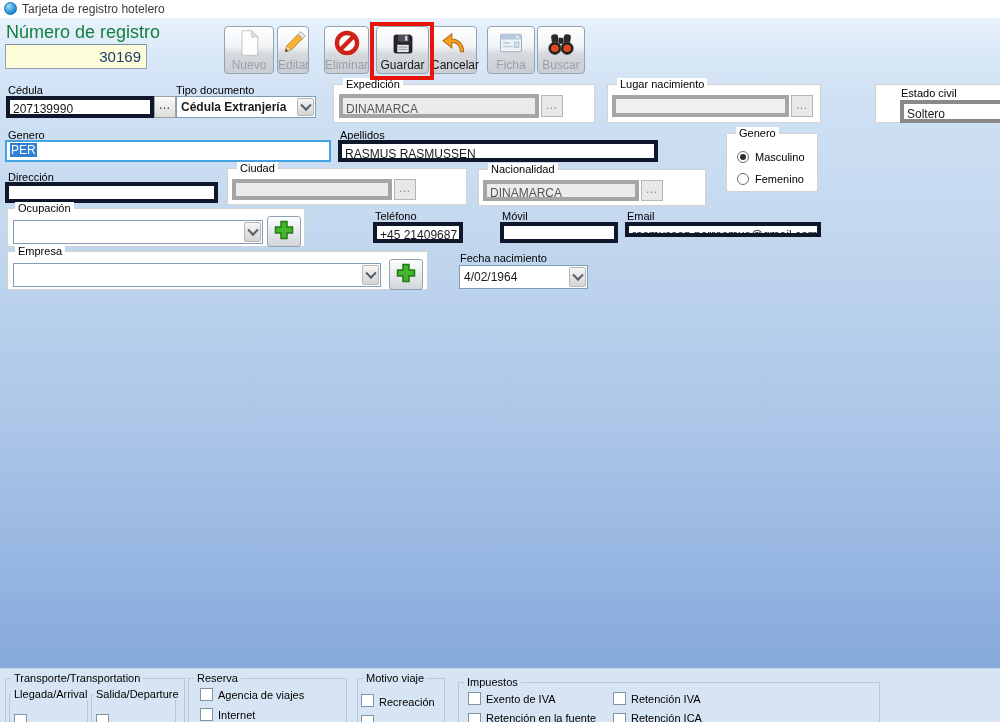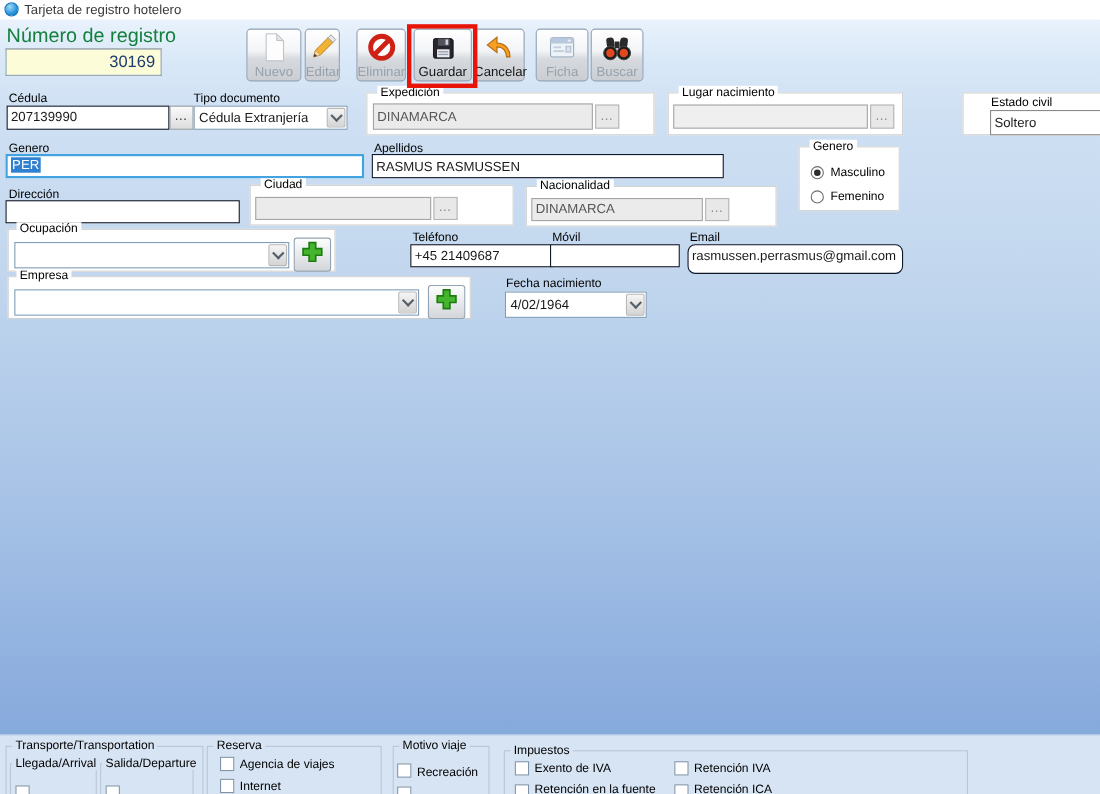--- a/index.html
+++ b/index.html
@@ -16,21 +16,21 @@
   .numreg{position:absolute;left:5px;top:44px;width:142px;height:25px;background:#fdfcd8;
        border:1px solid #8fa1b4;border-top-color:#75889c;box-sizing:border-box;
        font-size:15px;color:#1e3c6e;text-align:right;line-height:23px;padding-right:5px;}
   .tbtn{position:absolute;top:26px;height:48px;border:1px solid #93a3b3;border-radius:4px;box-sizing:border-box;
        background:linear-gradient(180deg,#ffffff 0%,#f2f4f6 42%,#d6dade 58%,#caced3 100%);}
   .tbicon{position:absolute;top:2px;left:0;right:0;display:flex;justify-content:center;}
   .tblabel{position:absolute;bottom:1px;left:0;right:0;text-align:center;font-size:12px;color:#151515;white-space:nowrap;}
   .tblabel.dim{color:#97a1ab;}
   .hibox{position:absolute;left:370px;top:22px;width:64px;height:58px;border:4px solid #e81309;box-sizing:border-box;pointer-events:none;z-index:9;}
   .lbl{position:absolute;font-size:11px;color:#000;white-space:nowrap;}
-  .inp{position:absolute;background:#fff;border:1px solid #0f172a;box-sizing:border-box;font-size:12px;color:#1a1a1a;
+  .inp{position:absolute;background:#fff;border:4px solid #0f172a;box-sizing:border-box;font-size:12px;color:#1a1a1a;
        line-height:19px;padding:0 3px;white-space:nowrap;overflow:hidden;}
   .inp.disabled{background:#ebebeb;border-color:#a5a5a5;color:#565656;}
   .inp.focused{border:2px solid #42a3e0;line-height:17px;}
   .sel-text{background:#2f80d0;color:#fff;padding:0 1px;}
   .dots{position:absolute;border:1px solid #a0a0a0;background:linear-gradient(180deg,#fbfbfb,#dcdcdc);box-sizing:border-box;
        font-size:12px;color:#333;text-align:center;line-height:16px;letter-spacing:1px;}
   .dots.muted{background:#e8e8e8;color:#8a8a8a;border-color:#b5b5b5;}
   .combo{position:absolute;background:#fff;border:1px solid #7f9db9;box-sizing:border-box;}
   .combo .val{position:absolute;left:4px;top:0;bottom:0;right:20px;font-size:12px;line-height:20px;white-space:nowrap;overflow:hidden;color:#1a1a1a;}
   .combo .btn{position:absolute;right:1px;top:1px;bottom:1px;width:17px;background:linear-gradient(180deg,#f5f5f5,#d4d4d4);
@@ -144,21 +144,21 @@
     </span>
     <span class="tblabel dim">Buscar</span>
   </div>
   <div class="hibox"></div>
 
   <div class="lbl" style="left:8px;top:84px;">Cédula</div>
   <div class="inp" style="left:6px;top:96px;width:148px;height:22px;">207139990</div>
   <div class="dots" style="left:154px;top:96px;width:22px;height:22px;">…</div>
 
   <div class="lbl" style="left:176px;top:84px;">Tipo documento</div>
-  <div class="combo" style="left:176px;top:96px;width:140px;height:22px;">
+  <div class="combo" style="left:176px;top:96px;width:140px;height:22px;font-weight:bold;">
     <span class="val">Cédula Extranjería</span>
     <span class="btn">
         <span class="chev"></span>
       </span>
   </div>
 
   <div class="panel" style="left:333px;top:84px;width:262px;height:39px;"></div>
   <div class="chip" style="left:343px;top:78px;">Expedición</div>
   <div class="inp disabled" style="left:339px;top:94px;width:200px;height:24px;line-height:22px;">DINAMARCA</div>
   <div class="dots muted" style="left:541px;top:95px;width:22px;height:22px;line-height:18px;">…</div>
@@ -206,27 +206,27 @@
         <span class="chev"></span>
       </span>
   </div>
   <div class="plusbtn" style="left:267px;top:216px;">
     <span><svg width="22" height="22" viewBox="0 0 22 22">
           <path d="M8 2.5 h6 v5.5 h5.5 v6 H14 v5.5 H8 V14 H2.5 V8 H8z" fill="#44b52c" stroke="#1f7a12" stroke-width="1.5"></path>
         </svg></span>
   </div>
 
   <div class="lbl" style="left:375px;top:210px;">Teléfono</div>
-  <div class="inp" style="left:373px;top:222px;width:130px;height:21px;">+45 21409687</div>
+  <div class="inp" style="left:373px;top:222px;width:90px;height:21px;">+45 21409687</div>
 
   <div class="lbl" style="left:502px;top:210px;">Móvil</div>
   <div class="inp" style="left:500px;top:222px;width:118px;height:21px;"></div>
 
   <div class="lbl" style="left:627px;top:210px;">Email</div>
-  <div class="inp" style="left:625px;top:222px;width:196px;height:27px;border-radius:7px;">rasmussen.perrasmus@gmail.com</div>
+  <div class="inp" style="left:625px;top:222px;width:196px;height:15px;">rasmussen.perrasmus@gmail.com</div>
 
   <div class="panel" style="left:7px;top:251px;width:421px;height:39px;"></div>
   <div class="chip" style="left:15px;top:245px;">Empresa</div>
   <div class="combo" style="left:13px;top:263px;width:368px;height:24px;">
     <span class="val" style="line-height:22px;"></span>
     <span class="btn">
         <span class="chev"></span>
       </span>
   </div>
   <div class="plusbtn" style="left:389px;top:259px;">

